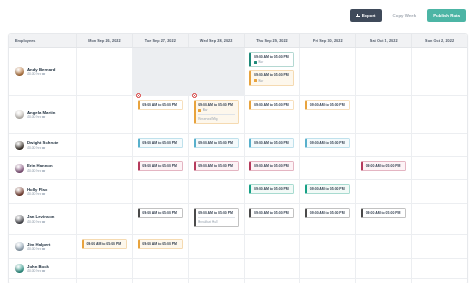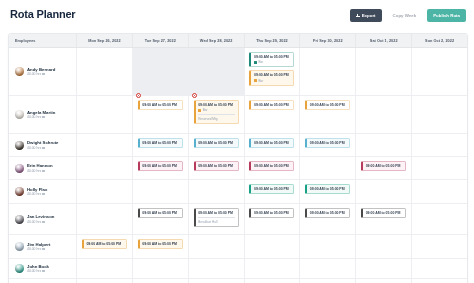--- a/index.html
+++ b/index.html
@@ -52,21 +52,20 @@
     font-size:3.1px;color:#9aa5b1;white-space:nowrap;}
 
   .marker{position:absolute;top:-3.5px;left:3px;width:5px;height:5px;border-radius:50%;
     background:#ffffff;border:1.2px solid #d3302f;box-sizing:border-box;z-index:5;}
   .marker:after{content:"";position:absolute;left:1px;top:1px;width:.8px;height:.8px;border-radius:50%;background:#8e1b1a;}
 </style>
 </head>
 <body>
 
 <div class="topbar">
-  <div class="title">Rota Planner</div>
   <div class="actions">
     <div class="btn btn-export">
       <span class="dl-icon"></span>
       <span>Export</span>
     </div>
     <div class="btn btn-copy">
       <span>Copy Week</span>
     </div>
     <div class="btn btn-publish">
       <span>Publish Rota</span>

